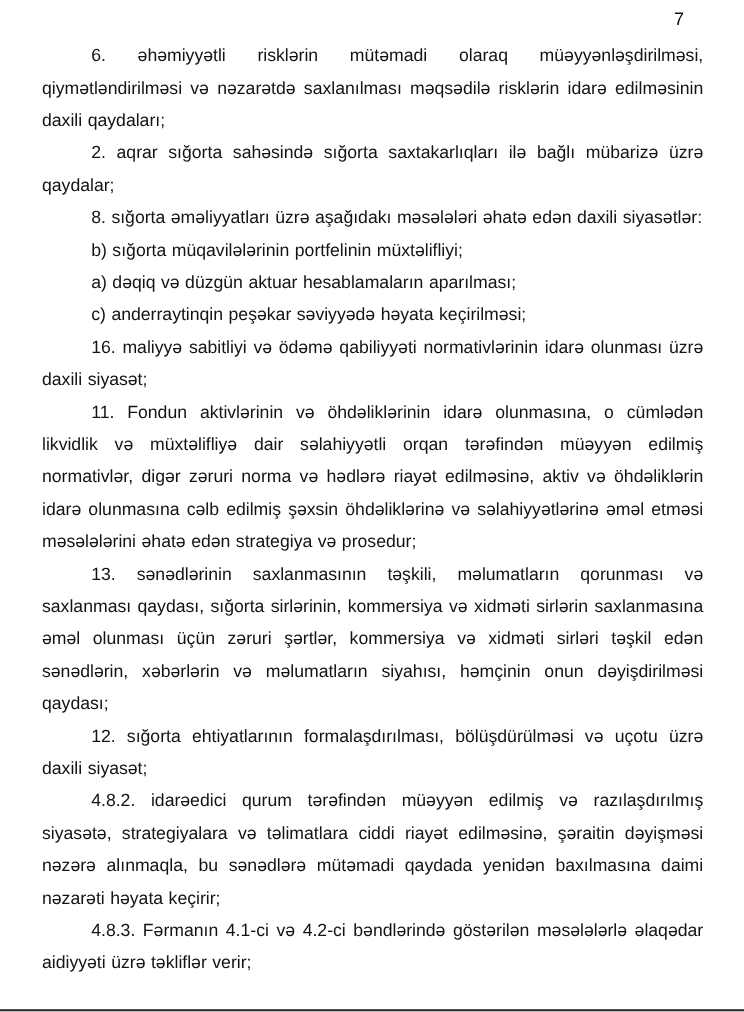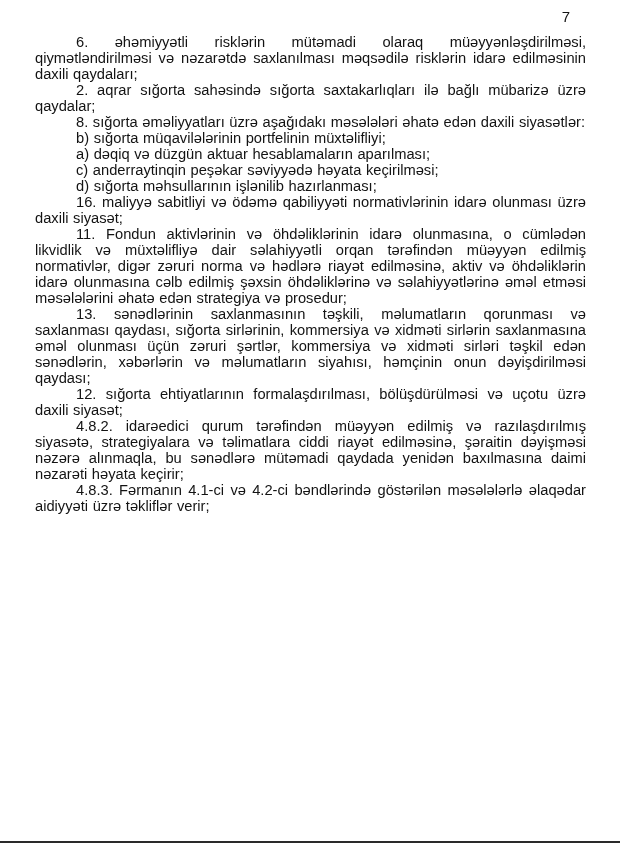--- a/index.html
+++ b/index.html
@@ -26,21 +26,21 @@
     font-size: 15px;
     line-height: 18px;
     padding-right: 16px;
     margin-bottom: 8px;
   }
   .para {
     margin: 0;
     text-align: justify;
     text-indent: 41px;
     font-size: 14.7px;
-    line-height: 16px;
+    line-height: 27px;
     word-spacing: 0.5px;
   }
   .bottom-edge {
     position: absolute;
     left: 0;
     bottom: 0;
     width: 100%;
     height: 2px;
     background: #2a2a2a;
   }
@@ -50,21 +50,20 @@
 
 <div class="page">
   <div class="page-number">7</div>
 
   <p class="para">6. əhəmiyyətli risklərin mütəmadi olaraq müəyyənləşdirilməsi, qiymətləndirilməsi və nəzarətdə saxlanılması məqsədilə risklərin idarə edilməsinin daxili qaydaları;</p>
   <p class="para">2. aqrar sığorta sahəsində sığorta saxtakarlıqları ilə bağlı mübarizə üzrə qaydalar;</p>
   <p class="para">8. sığorta əməliyyatları üzrə aşağıdakı məsələləri əhatə edən daxili siyasətlər:</p>
   <p class="para">b) sığorta müqavilələrinin portfelinin müxtəlifliyi;</p>
   <p class="para">a) dəqiq və düzgün aktuar hesablamaların aparılması;</p>
   <p class="para">c) anderraytinqin peşəkar səviyyədə həyata keçirilməsi;</p>
-  <p class="para">d) sığorta məhsullarının işlənilib hazırlanması;</p>
   <p class="para">16. maliyyə sabitliyi və ödəmə qabiliyyəti normativlərinin idarə olunması üzrə daxili siyasət;</p>
   <p class="para">11. Fondun aktivlərinin və öhdəliklərinin idarə olunmasına, o cümlədən likvidlik və müxtəlifliyə dair səlahiyyətli orqan tərəfindən müəyyən edilmiş normativlər, digər zəruri norma və hədlərə riayət edilməsinə, aktiv və öhdəliklərin idarə olunmasına cəlb edilmiş şəxsin öhdəliklərinə və səlahiyyətlərinə əməl etməsi məsələlərini əhatə edən strategiya və prosedur;</p>
   <p class="para">13. sənədlərinin saxlanmasının təşkili, məlumatların qorunması və saxlanması qaydası, sığorta sirlərinin, kommersiya və xidməti sirlərin saxlanmasına əməl olunması üçün zəruri şərtlər, kommersiya və xidməti sirləri təşkil edən sənədlərin, xəbərlərin və məlumatların siyahısı, həmçinin onun dəyişdirilməsi qaydası;</p>
   <p class="para">12. sığorta ehtiyatlarının formalaşdırılması, bölüşdürülməsi və uçotu üzrə daxili siyasət;</p>
   <p class="para">4.8.2. idarəedici qurum tərəfindən müəyyən edilmiş və razılaşdırılmış siyasətə, strategiyalara və təlimatlara ciddi riayət edilməsinə, şəraitin dəyişməsi nəzərə alınmaqla, bu sənədlərə mütəmadi qaydada yenidən baxılmasına daimi nəzarəti həyata keçirir;</p>
   <p class="para">4.8.3. Fərmanın 4.1-ci və 4.2-ci bəndlərində göstərilən məsələlərlə əlaqədar aidiyyəti üzrə təkliflər verir;</p>
 </div>
 
 <div class="bottom-edge"></div>
 

